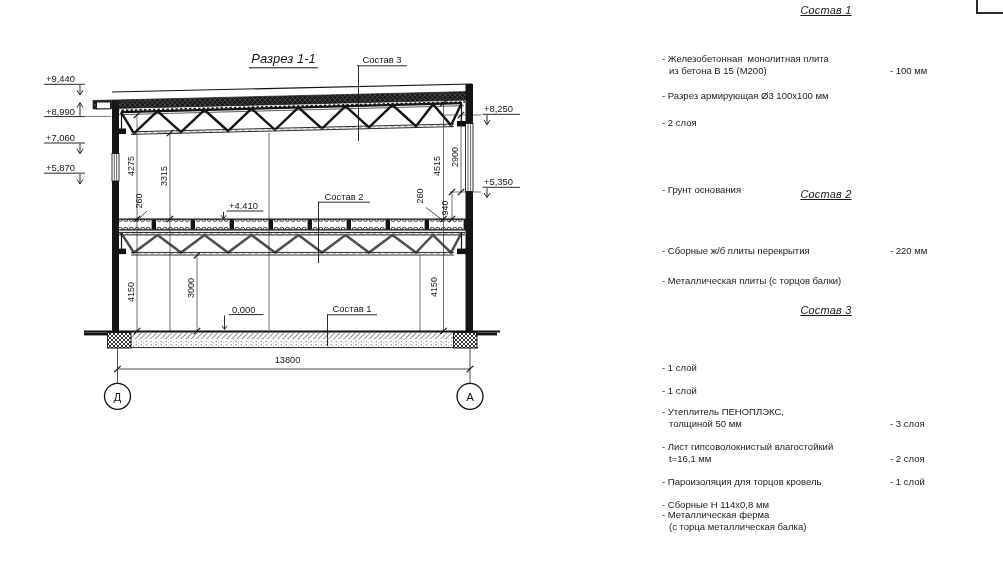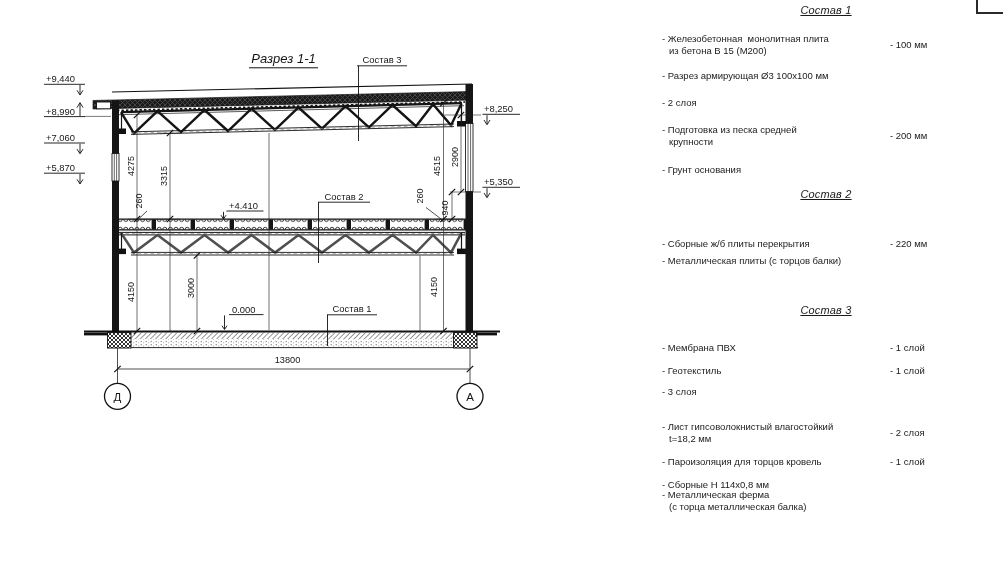--- a/index.html
+++ b/index.html
@@ -4,21 +4,21 @@
 <style>
   html,body{margin:0;padding:0;background:#fff;}
   #page{position:relative;width:1003px;height:584px;background:#fff;overflow:hidden;
         font-family:"Liberation Sans",sans-serif;color:#1a1a1a;}
   svg text{font-family:"Liberation Sans",sans-serif;fill:#161616;}
   .dwg{position:absolute;left:0;top:0;}
   
   #legend{position:absolute;left:660px;top:0;width:332px;height:584px;font-size:9.5px;line-height:11.8px;}
   .lg-head{position:absolute;left:0;width:100%;text-align:center;font-style:italic;font-size:11px;
            text-decoration:underline;letter-spacing:.2px;}
-  .lg-row{position:absolute;left:2px;width:324px;display:flex;align-items:center;}
+  .lg-row{position:absolute;left:2px;width:324px;display:flex;align-items:flex-end;margin-top:20px;}
   .lg-name{flex:0 0 221px;white-space:pre-wrap;padding-left:7px;text-indent:-7px;}
   .lg-val{flex:0 0 auto;white-space:nowrap;}
   
   #frame-corner{position:absolute;left:976px;top:0;width:27px;height:12px;
                 border-left:2px solid #2a2a2a;border-bottom:2px solid #2a2a2a;}
 </style>
 </head>
 <body>
 
 <div id="page">
@@ -235,55 +235,50 @@
 из бетона В 15 (М200)</span>
       <span class="lg-val">- 100 мм</span>
     </div>
     <div class="lg-row" style="top:70px">
       <span class="lg-name">- Разрез армирующая Ø3 100х100 мм</span>
       <span class="lg-val"></span>
     </div>
     <div class="lg-row" style="top:97px">
       <span class="lg-val">- 2 слоя</span>
     </div>
-    <div class="lg-row" style="top:124px">
-      <span class="lg-name">- Подготовка из песка средней
-крупности</span>
-      <span class="lg-val">- 200 мм</span>
-    </div>
     <div class="lg-row" style="top:164px">
       <span class="lg-name">- Грунт основания</span>
       <span class="lg-val"></span>
     </div>
 
     <div class="lg-head" style="top:189px">Состав 2</div>
-    <div class="lg-row" style="top:238px">
+    <div class="lg-row" style="top:225px">
       <span class="lg-name">- Сборные ж/б плиты перекрытия</span>
       <span class="lg-val">- 220 мм</span>
     </div>
     <div class="lg-row" style="top:255px">
       <span class="lg-name">- Металлическая плиты (с торцов балки)</span>
       <span class="lg-val"></span>
     </div>
 
     <div class="lg-head" style="top:305px">Состав 3</div>
     <div class="lg-row" style="top:342px">
-      <span class="lg-name">- Мембрана ПВХ</span>
       <span class="lg-val">- 1 слой</span>
     </div>
     <div class="lg-row" style="top:365px">
-      <span class="lg-name">- Геотекстиль</span>
       <span class="lg-val">- 1 слой</span>
     </div>
     <div class="lg-row" style="top:386px">
+      <span class="lg-name">- Утеплитель ПЕНОПЛЭКС,
+толщиной 50 мм</span>
       <span class="lg-val">- 3 слоя</span>
     </div>
     <div class="lg-row" style="top:421px">
       <span class="lg-name">- Лист гипсоволокнистый влагостойкий
-t=18,2 мм</span>
+t=16,1 мм</span>
       <span class="lg-val">- 2 слоя</span>
     </div>
     <div class="lg-row" style="top:456px">
       <span class="lg-name">- Пароизоляция для торцов кровель</span>
       <span class="lg-val">- 1 слой</span>
     </div>
     <div class="lg-row" style="top:479px">
       <span class="lg-name">- Сборные Н 114х0,8 мм</span>
       <span class="lg-val"></span>
     </div>

